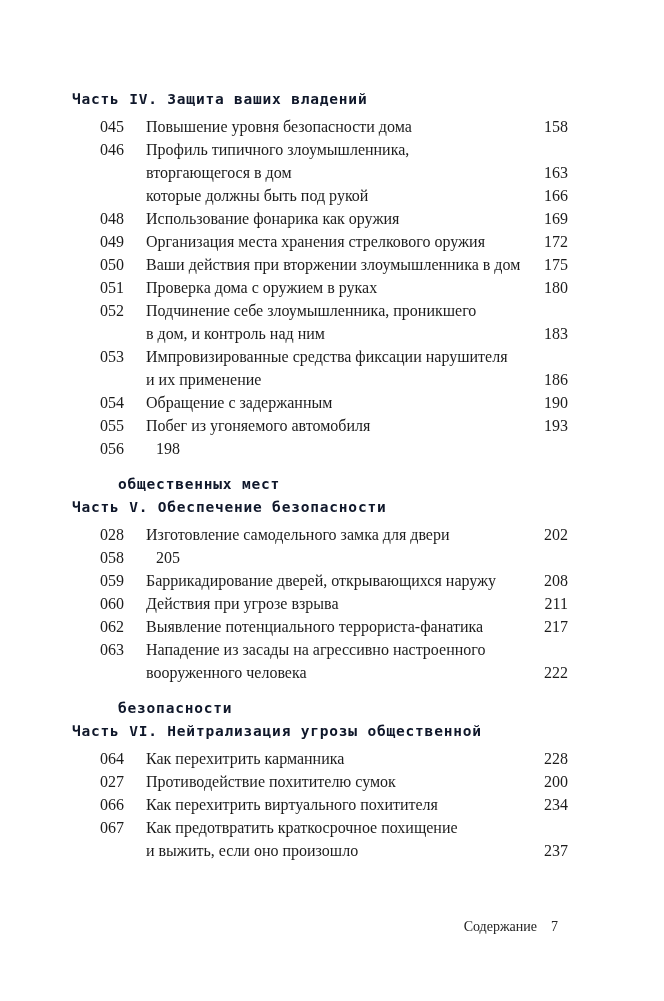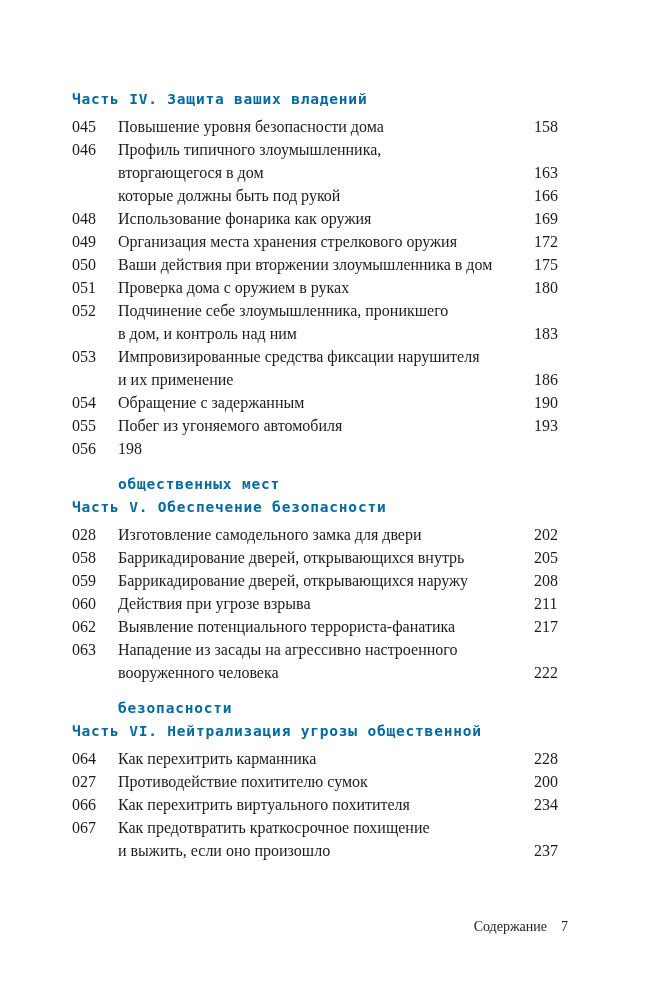--- a/index.html
+++ b/index.html
@@ -28,46 +28,47 @@
   .section + .section {
     margin-top: 13px;
   }
   .section-heading {
     font-family: "DejaVu Sans Mono", "Liberation Mono", monospace;
     font-weight: bold;
     font-size: 14.5px;
     letter-spacing: 0.8px;
     line-height: 23px;
     margin-bottom: 4px;
-    color: #0369a1;
+    color: #0f172a;
   }
   .heading-line.cont {
     padding-left: 46px;
   }
   .entry-line {
     display: flex;
     align-items: baseline;
     line-height: 23px;
     font-size: 16px;
   }
   .entry-num {
     width: 46px;
     flex-shrink: 0;
+    margin-left: 28px;
   }
   .entry-title {
     flex: 1;
   }
   .entry-page {
     min-width: 34px;
-    text-align: left;
+    text-align: right;
     flex-shrink: 0;
   }
   .footer {
     position: absolute;
-    right: 96px;
+    right: 106px;
     bottom: 66px;
     font-size: 14px;
     color: #222222;
     font-family: "Liberation Serif", serif;
   }
   .footer .footer-page-num {
     margin-left: 14px;
   }
 </style>
 </head>
@@ -160,21 +161,20 @@
           <div class="heading-line cont">общественных мест</div>
           <div class="heading-line">Часть V. Обеспечение безопасности</div>
         </div>
         <div class="entry-line">
           <span class="entry-num">028</span>
           <span class="entry-title">Изготовление самодельного замка для двери</span>
           <span class="entry-page">202</span>
         </div>
         <div class="entry-line">
           <span class="entry-num">058</span>
-          <span class="entry-title">Баррикадирование дверей, открывающихся внутрь</span>
           <span class="entry-page">205</span>
         </div>
         <div class="entry-line">
           <span class="entry-num">059</span>
           <span class="entry-title">Баррикадирование дверей, открывающихся наружу</span>
           <span class="entry-page">208</span>
         </div>
         <div class="entry-line">
           <span class="entry-num">060</span>
           <span class="entry-title">Действия при угрозе взрыва</span>

